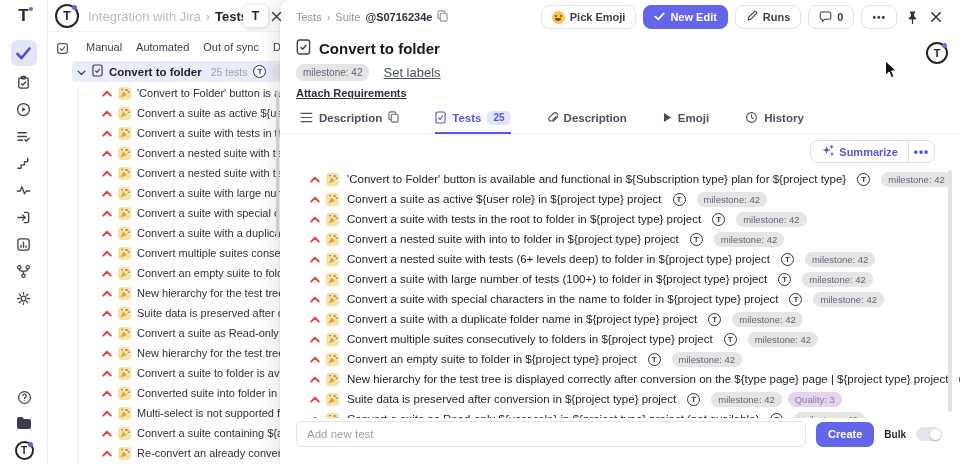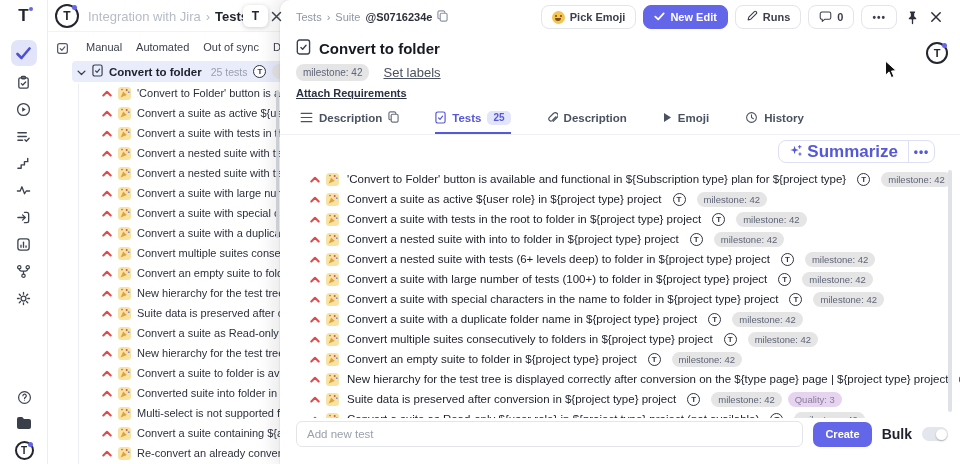--- a/index.html
+++ b/index.html
@@ -103,40 +103,40 @@
     text-decoration:underline; cursor:pointer; }
   .tabs { position:absolute; left:0; right:0; top:108px; height:27px; border-bottom:1px solid #eef0f3;
     display:flex; gap:36px; padding-left:20px; }
   .tab { display:flex; align-items:center; gap:6px; font-size:11.5px; font-weight:700; color:#4a5160;
     cursor:pointer; padding-bottom:6px; }
   .tab.active { color:#5558d9; box-shadow:inset 0 -2px 0 #5558d9; }
   .tab .cnt { background:#e3e5fa; color:#5558d9; font-size:10px; font-weight:700; line-height:14px;
     padding:0 6px; border-radius:5px; }
   .summarize { position:absolute; right:25px; top:140px; display:flex; align-items:stretch; height:23px;
     border:1px solid #dcdff6; border-radius:8px; overflow:hidden; background:#fff; }
-  .summarize .main { display:flex; align-items:center; gap:5px; padding:0 10px; font-size:17px;
+  .summarize .main { display:flex; align-items:center; gap:5px; padding:0 10px; font-size:11px;
     font-weight:700; color:#5558d9; cursor:pointer; }
   .summarize .more { width:26px; display:flex; align-items:center; justify-content:center;
     border-left:1px solid #dcdff6; color:#5558d9; font-size:12px; font-weight:700; cursor:pointer; letter-spacing:1px;}
   .d-rows { position:absolute; left:0; top:169px; width:784px; }
   .d-row { display:flex; align-items:center; gap:6px; height:20px; padding-left:30px;
     white-space:nowrap; font-size:11.5px; color:#20242e; cursor:pointer; }
   .d-row .ttl { margin-left:2px; }
   .d-row .tmark { margin-left:5px; }
   .d-row .badges { display:inline-flex; gap:6px; margin-left:5px; }
   .d-scroll { position:absolute; right:8px; top:170px; width:4px; height:242px;
     background:#dfe2e7; border-radius:2px; }
   .addbar-wrap { position:absolute; left:0; right:0; bottom:16px; height:30px; background:#fff;
-    padding:2px 12px 0 16px; display:flex; align-items:center; gap:10px; }
+    padding:2px 18px 0 16px; display:flex; align-items:center; gap:10px; }
   .add-input { flex:1; height:26px; border:1px solid #e3e5ea; border-radius:6px; padding:0 10px;
     font-size:11.5px; font-family:"Liberation Sans",sans-serif; color:#20242e; outline:none; }
   .add-input::placeholder { color:#9aa1ac; }
   .btn-create { height:25px; padding:0 12px; border:none; border-radius:7px; background:#6466e9;
     color:#fff; font-size:11px; font-weight:700; cursor:pointer; font-family:"Liberation Sans",sans-serif; }
-  .bulk-lbl { font-size:14px; font-weight:700; color:#1d222c; }
+  .bulk-lbl { font-size:10px; font-weight:700; color:#1d222c; }
   .toggle { width:26px; height:14px; border-radius:7px; background:#e3e6ec; position:relative; cursor:pointer; }
   .toggle::after { content:''; position:absolute; right:1.5px; top:1.5px; width:11px; height:11px;
     border-radius:50%; background:#fff; box-shadow:0 1px 2px rgba(0,0,0,.25); }
 
   .cursor { position:absolute; left:884px; top:60px; z-index:99; pointer-events:none; }
 </style>
 </head>
 <body>
 
 <div class="screen">

